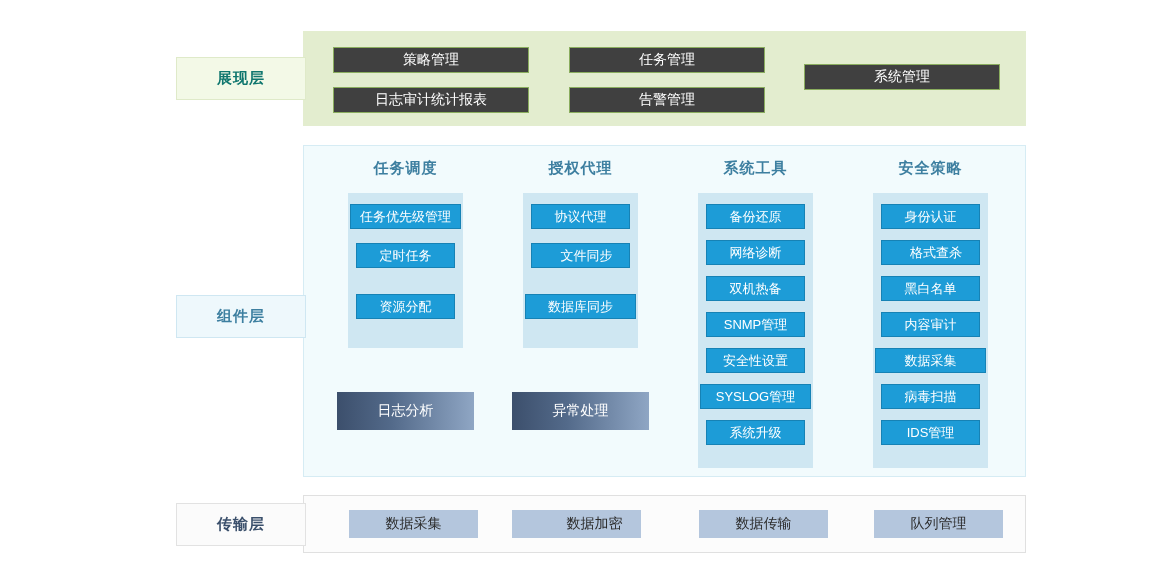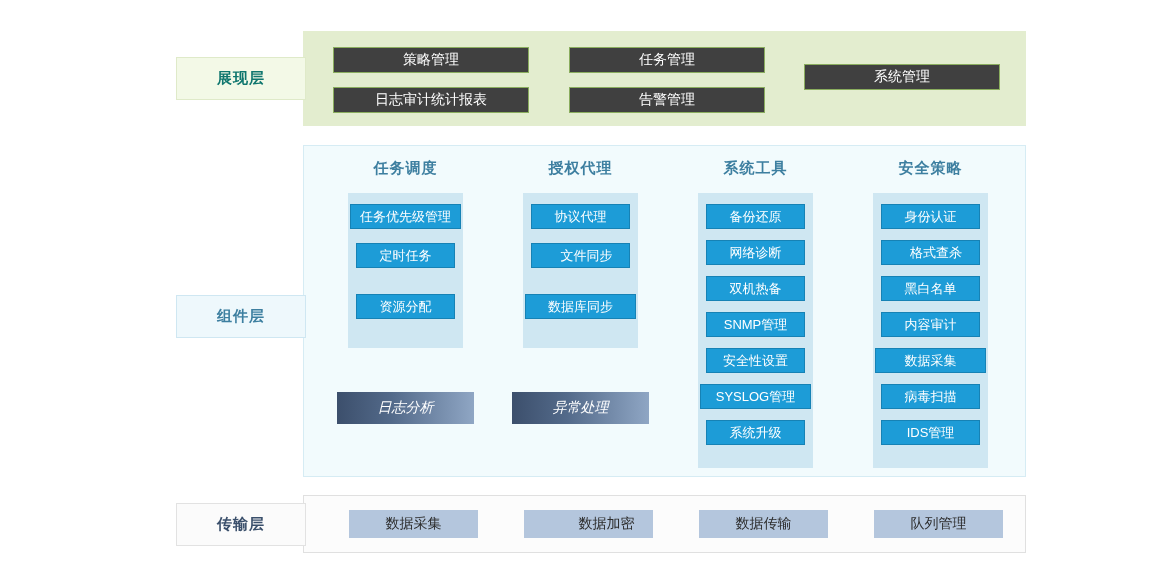--- a/index.html
+++ b/index.html
@@ -125,29 +125,28 @@
     box-sizing: border-box;
     white-space: nowrap;
   }
   .blue-btn.wide {
     left: 2px;
     width: 111px;
   }
   .dark-btn {
     position: absolute;
     width: 137px;
-    height: 32px;
+    height: 38px;
     background: linear-gradient(to right, #3c4f6c 0%, #536a8a 40%, #8fa6c4 100%);
     color: #ffffff;
     font-size: 14px;
     display: flex;
     align-items: center;
     justify-content: center;
     box-sizing: border-box;
-    font-style: italic;
   }
 
   
   #transport-panel {
     position: absolute;
     left: 303px;
     top: 495px;
     width: 723px;
     height: 58px;
     background: #fcfcfc;
@@ -295,21 +294,21 @@
   </div>
 
   <div class="layer-label grey" style="left:176px; top:503px; width:130px; height:43px;">
     <span>传输层</span>
   </div>
 
   <div id="transport-panel">
     <div class="grey-btn" style="left:45px;">
       <span>数据采集</span>
     </div>
-    <div class="grey-btn" style="left:220px;padding-left:36px;">
+    <div class="grey-btn" style="left:208px;padding-left:36px;">
       <span>数据加密</span>
     </div>
     <div class="grey-btn" style="left:395px;">
       <span>数据传输</span>
     </div>
     <div class="grey-btn" style="left:570px;">
       <span>队列管理</span>
     </div>
   </div>
 

